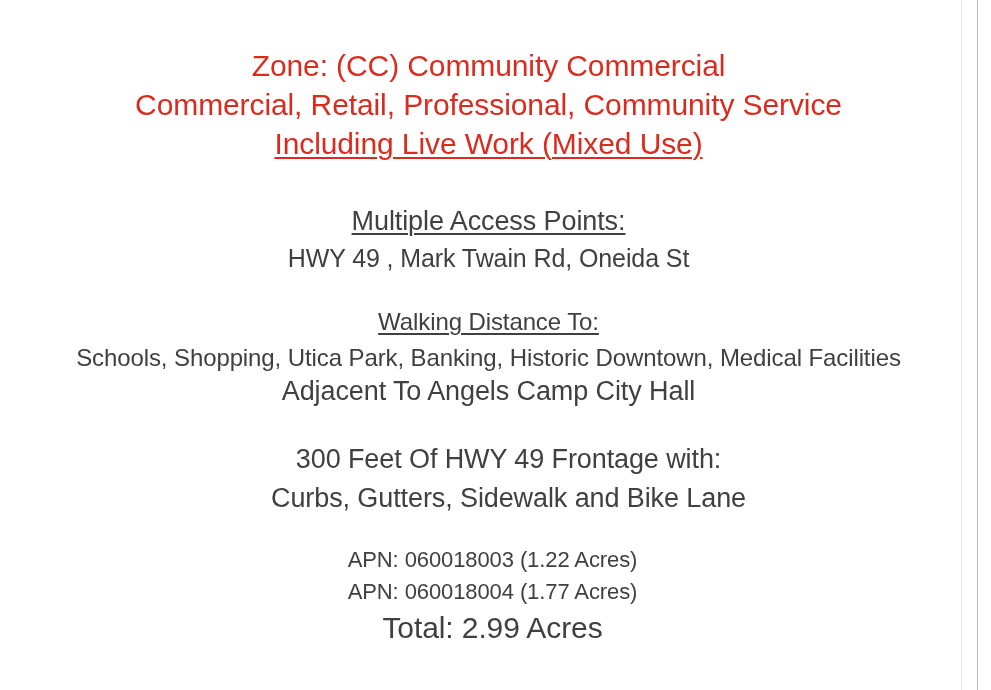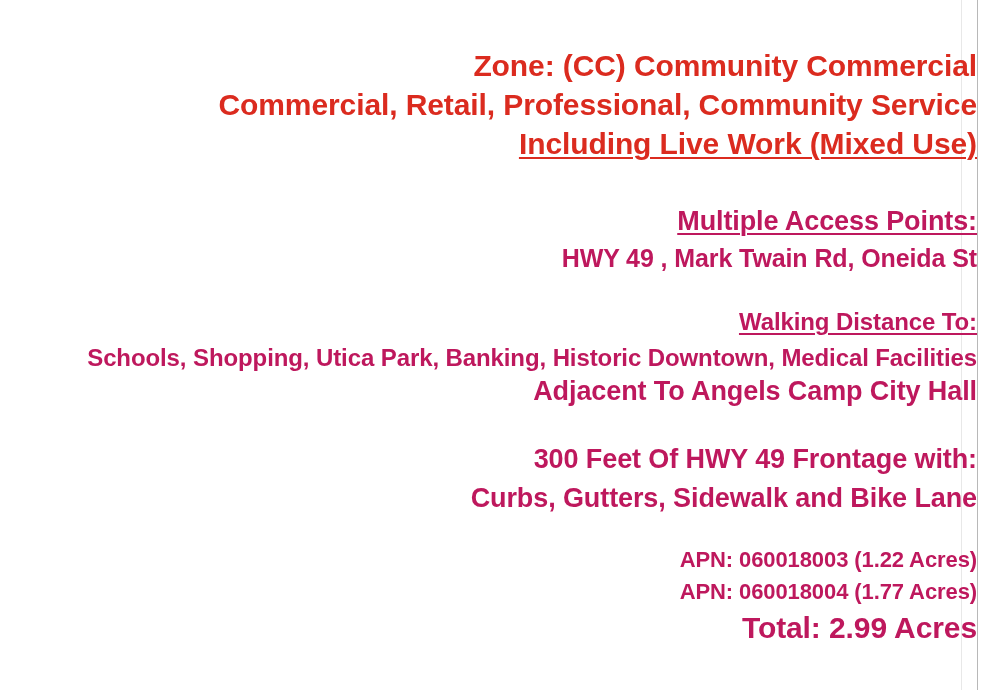--- a/index.html
+++ b/index.html
@@ -34,34 +34,33 @@
     position: absolute;
     left: 0;
     top: 0;
     width: 977px;
     height: 690px;
     text-align: center;
   }
 
   .line {
     display: block;
-    font-weight: bold;
+    font-weight: normal;
     line-height: 1.0;
     white-space: nowrap;
     letter-spacing: -0.1px;
-    text-align: right;
   }
   .line .u {
     text-decoration: underline;
     text-decoration-thickness: 2px;
     text-underline-offset: 3px;
   }
 
   .red { color: #DB2B1F; }
-  .black { color: #be185d; }
+  .black { color: #404040; }
 
   
   .block-zone { position: absolute; left: 0; right: 0; top: 51px; }
   .block-zone .line { font-size: 30px; margin-bottom: 9px; }
 
   
   .block-access { position: absolute; left: 0; right: 0; top: 208px; }
   .block-access .heading { font-size: 27px; margin-bottom: 11px; }
   .block-access .detail  { font-size: 25px; }
 

